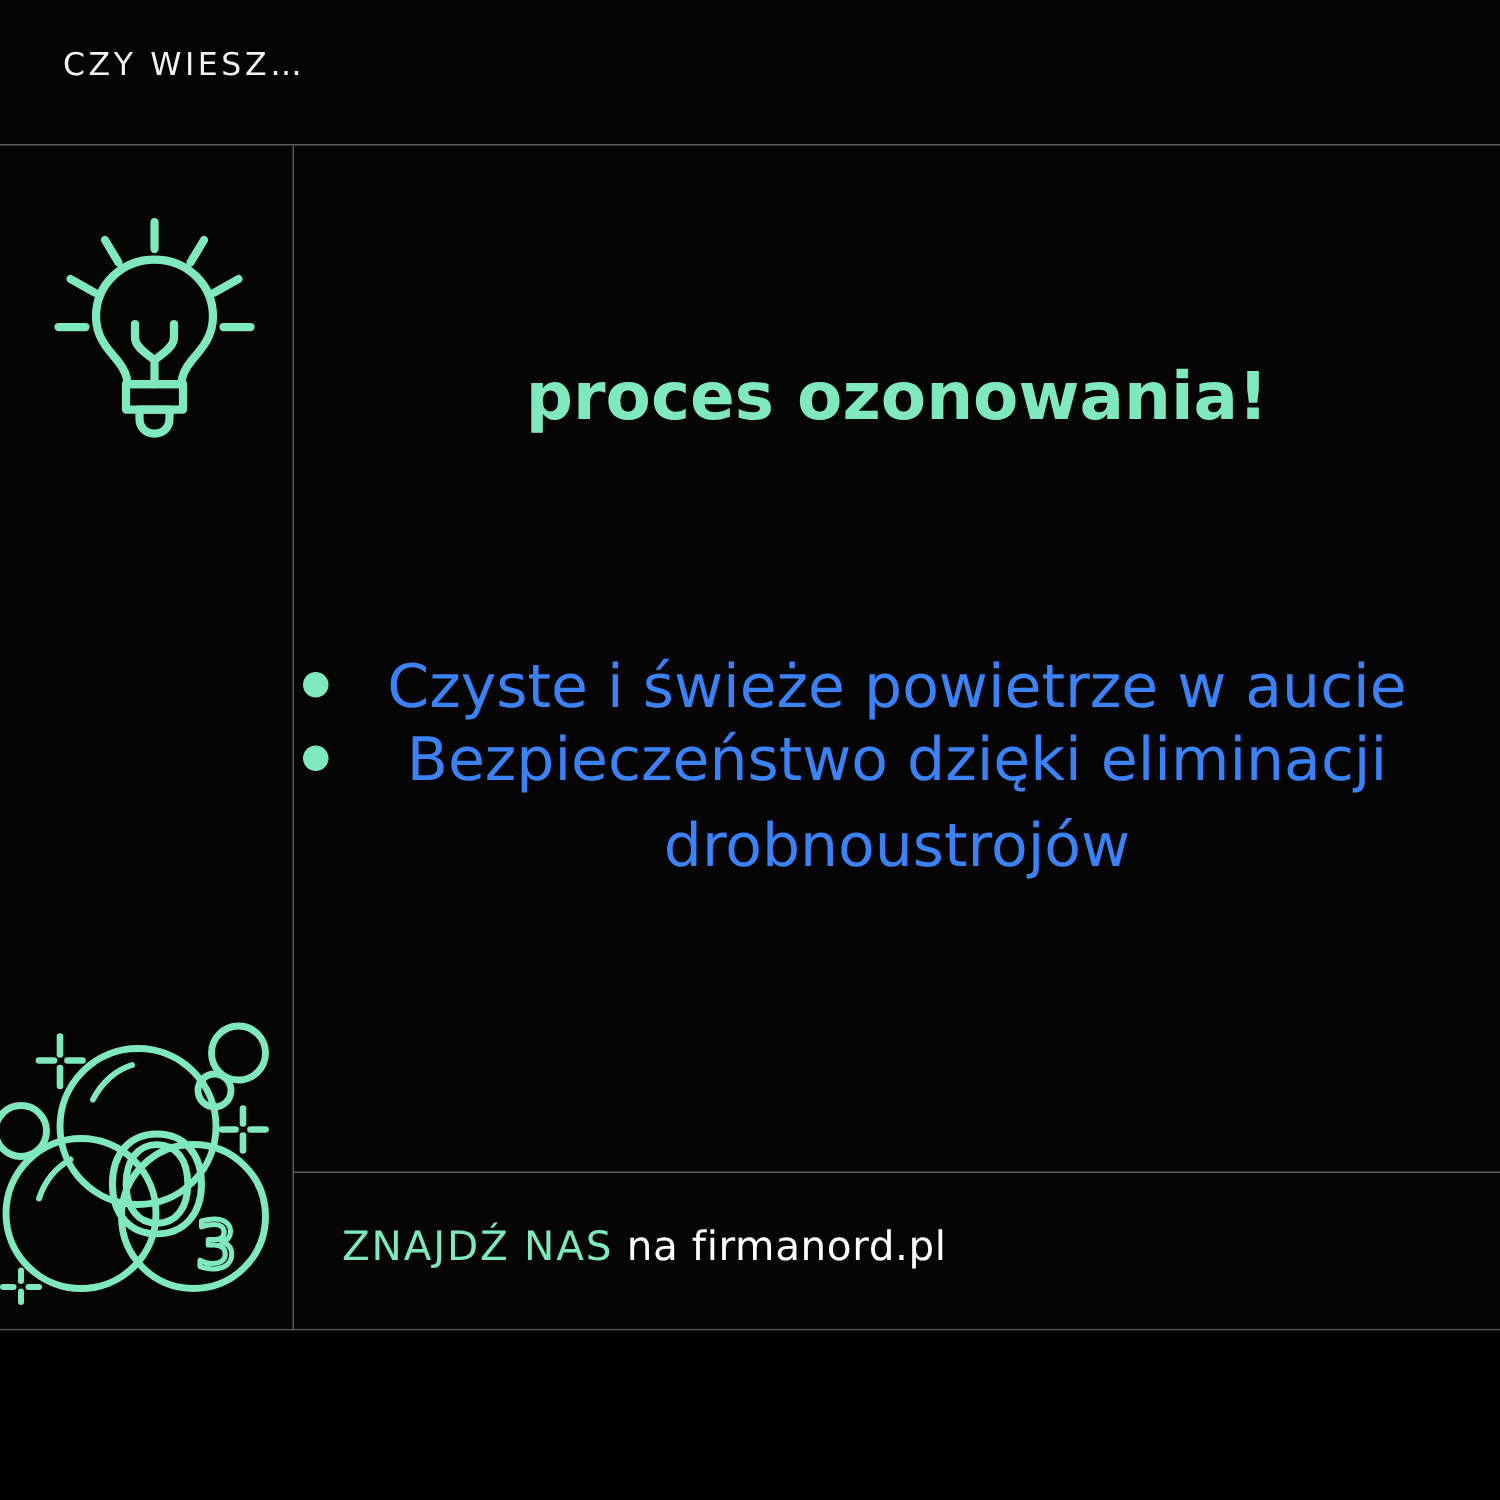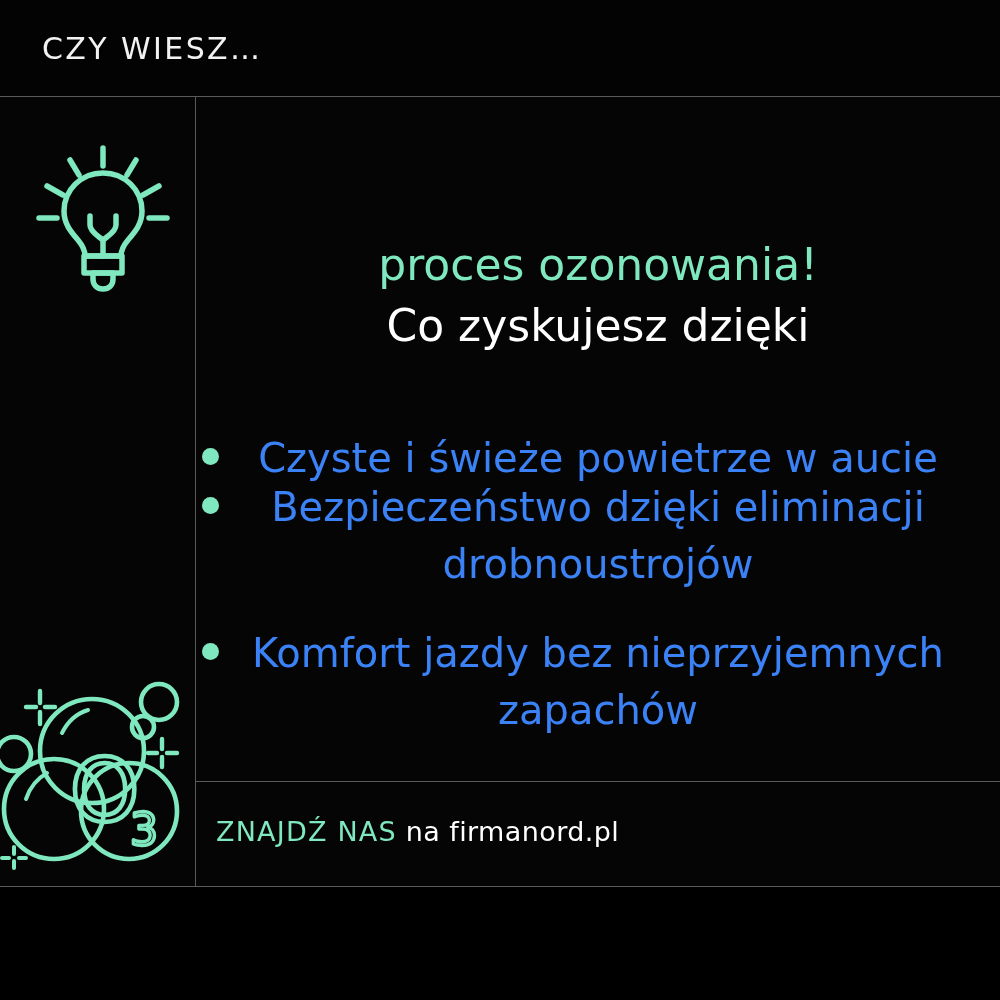--- a/index.html
+++ b/index.html
@@ -26,21 +26,21 @@
     position: absolute;
     left: 0; top: 0;
     width: 1000px; height: 96px;
     background: #030303;
   }
   #header-title {
     position: absolute;
     left: 42px;
     top: 31px;
     font-family: "DejaVu Sans", sans-serif;
-    font-size: 30px;
+    font-size: 21px;
     letter-spacing: 2.4px;
     color: #f2f2f2;
     white-space: nowrap;
     font-weight: 400;
   }
   .hline {
     position: absolute;
     height: 1px;
     background: #5a5a5a;
   }
@@ -91,21 +91,21 @@
     font-size: 44px;
     line-height: 1;
     font-weight: 400;
     white-space: nowrap;
   }
   .mint { color: #7fe8bf; }
   .white { color: #ffffff; }
 
   #line1 { top: 8px;   left: 0; }
   #line2 { top: 77px;  left: 0; }
-  #line3 { top: 146px; left: 0; }
+  #line3 { top: 146px; left: 0; font-weight: bold; }
   #line4 { top: 207px; left: 0; }
   #line5 { top: 272px; left: 0; }
 
   
   .bullet-row {
     position: absolute;
     width: 804px;
     text-align: center;
   }
   .bullet-dot {
@@ -135,21 +135,21 @@
   
   #findus {
     position: absolute;
     left: 196px;
     top: 782px;
     width: 804px;
     height: 104px;
   }
   #findus-text {
     position: absolute;
-    left: 20px;
+    left: 32px;
     top: 34px;
     font-family: "DejaVu Sans", sans-serif;
     font-size: 27px;
     white-space: nowrap;
   }
   #findus-strong {
     color: #7fe8bf;
     letter-spacing: 1.2px;
   }
   #findus-rest {
@@ -238,36 +238,31 @@
         <text x="74" y="144" font-family="DejaVu Sans, sans-serif" font-size="88" fill="none" stroke="#7fe8bf" stroke-width="4.6">O</text>
         <text x="134" y="168" font-family="DejaVu Sans, sans-serif" font-size="44" fill="none" stroke="#7fe8bf" stroke-width="3.4">3</text>
       </svg>
     </div>
 
   </div>
 
   <div id="content">
 
     <div class="bigline mint" id="line3">proces ozonowania!</div>
-    <div class="bigline white" id="line4">Co zyskujesz dzięki</div>
 
     <div class="bullet-row" id="b1">
       <span class="bullet-dot"></span>
       <span class="bullet-text">Czyste i świeże powietrze w aucie</span>
     </div>
 
     <div class="bullet-row" id="b2">
       <span class="bullet-dot"></span>
       <span class="bullet-text">Bezpieczeństwo dzięki eliminacji drobnoustrojów</span>
     </div>
 
-    <div class="bullet-row" id="b3">
-      <span class="bullet-dot"></span>
-      <span class="bullet-text">Komfort jazdy bez nieprzyjemnych zapachów</span>
-    </div>
 
   </div>
 
   <div id="findus">
     <div id="findus-text">
       <span id="findus-strong">ZNAJDŹ NAS</span><span id="findus-rest"> na firmanord.pl</span>
     </div>
   </div>
 
   <div id="footer">

